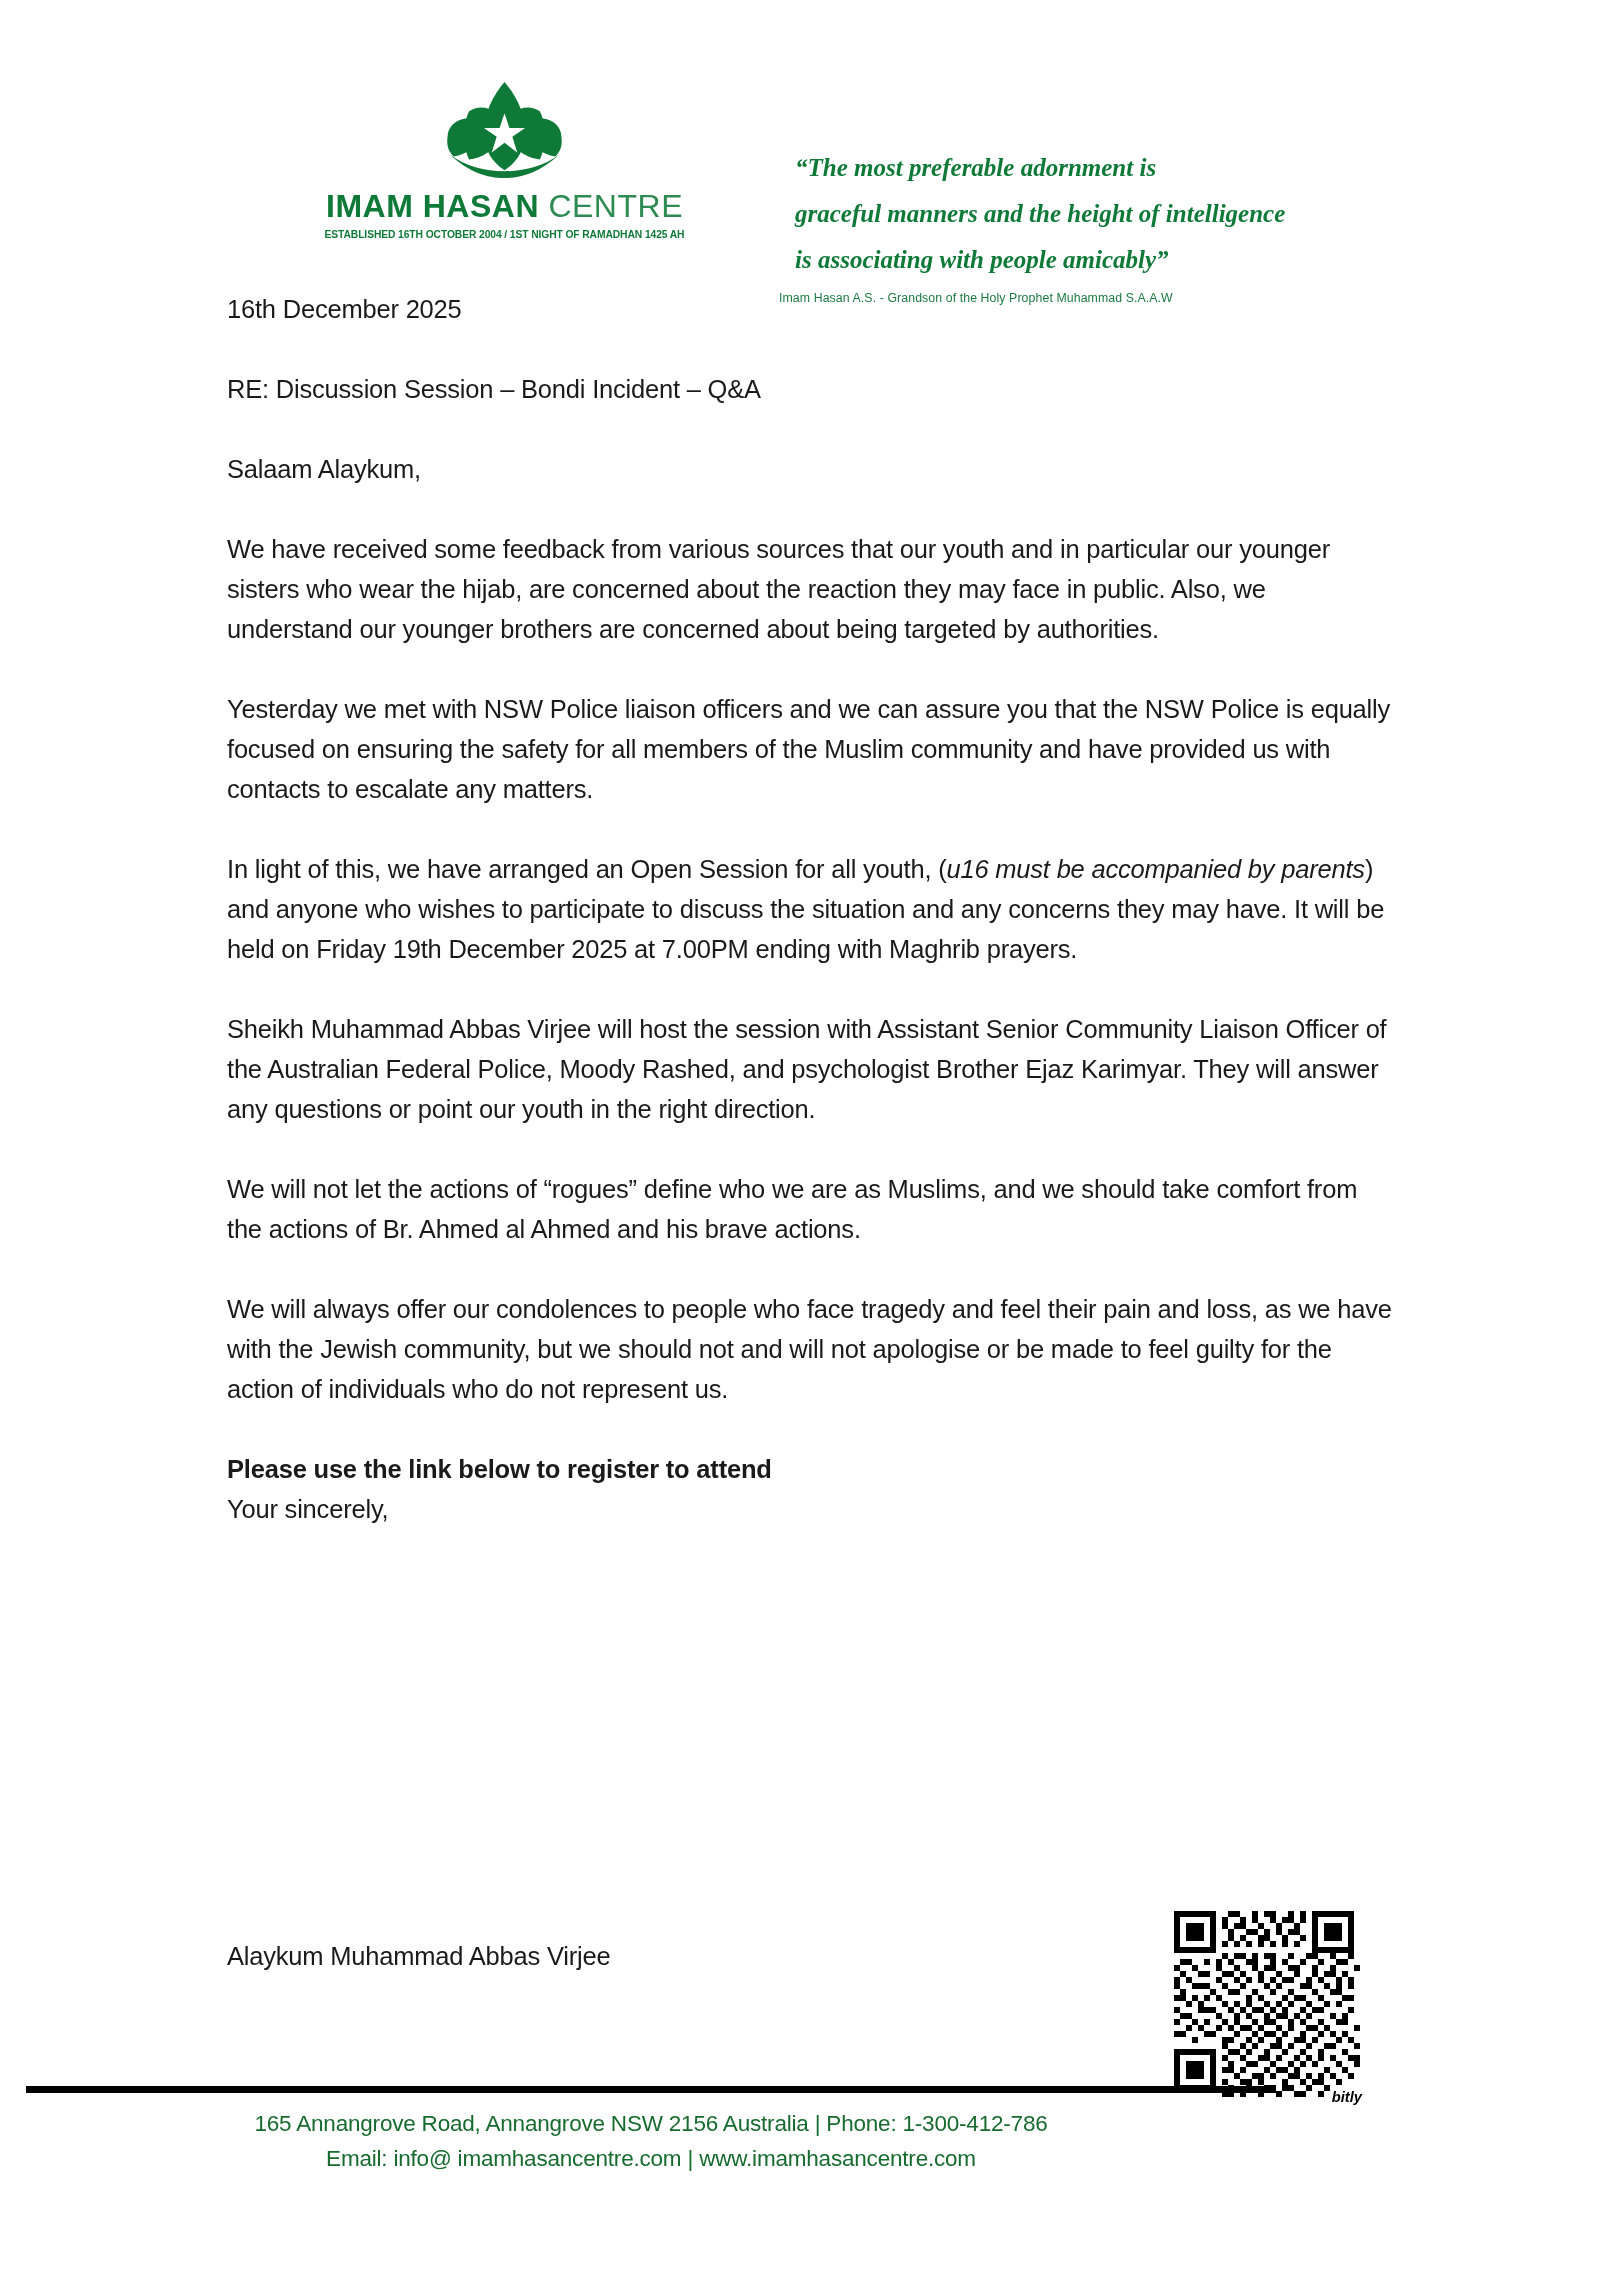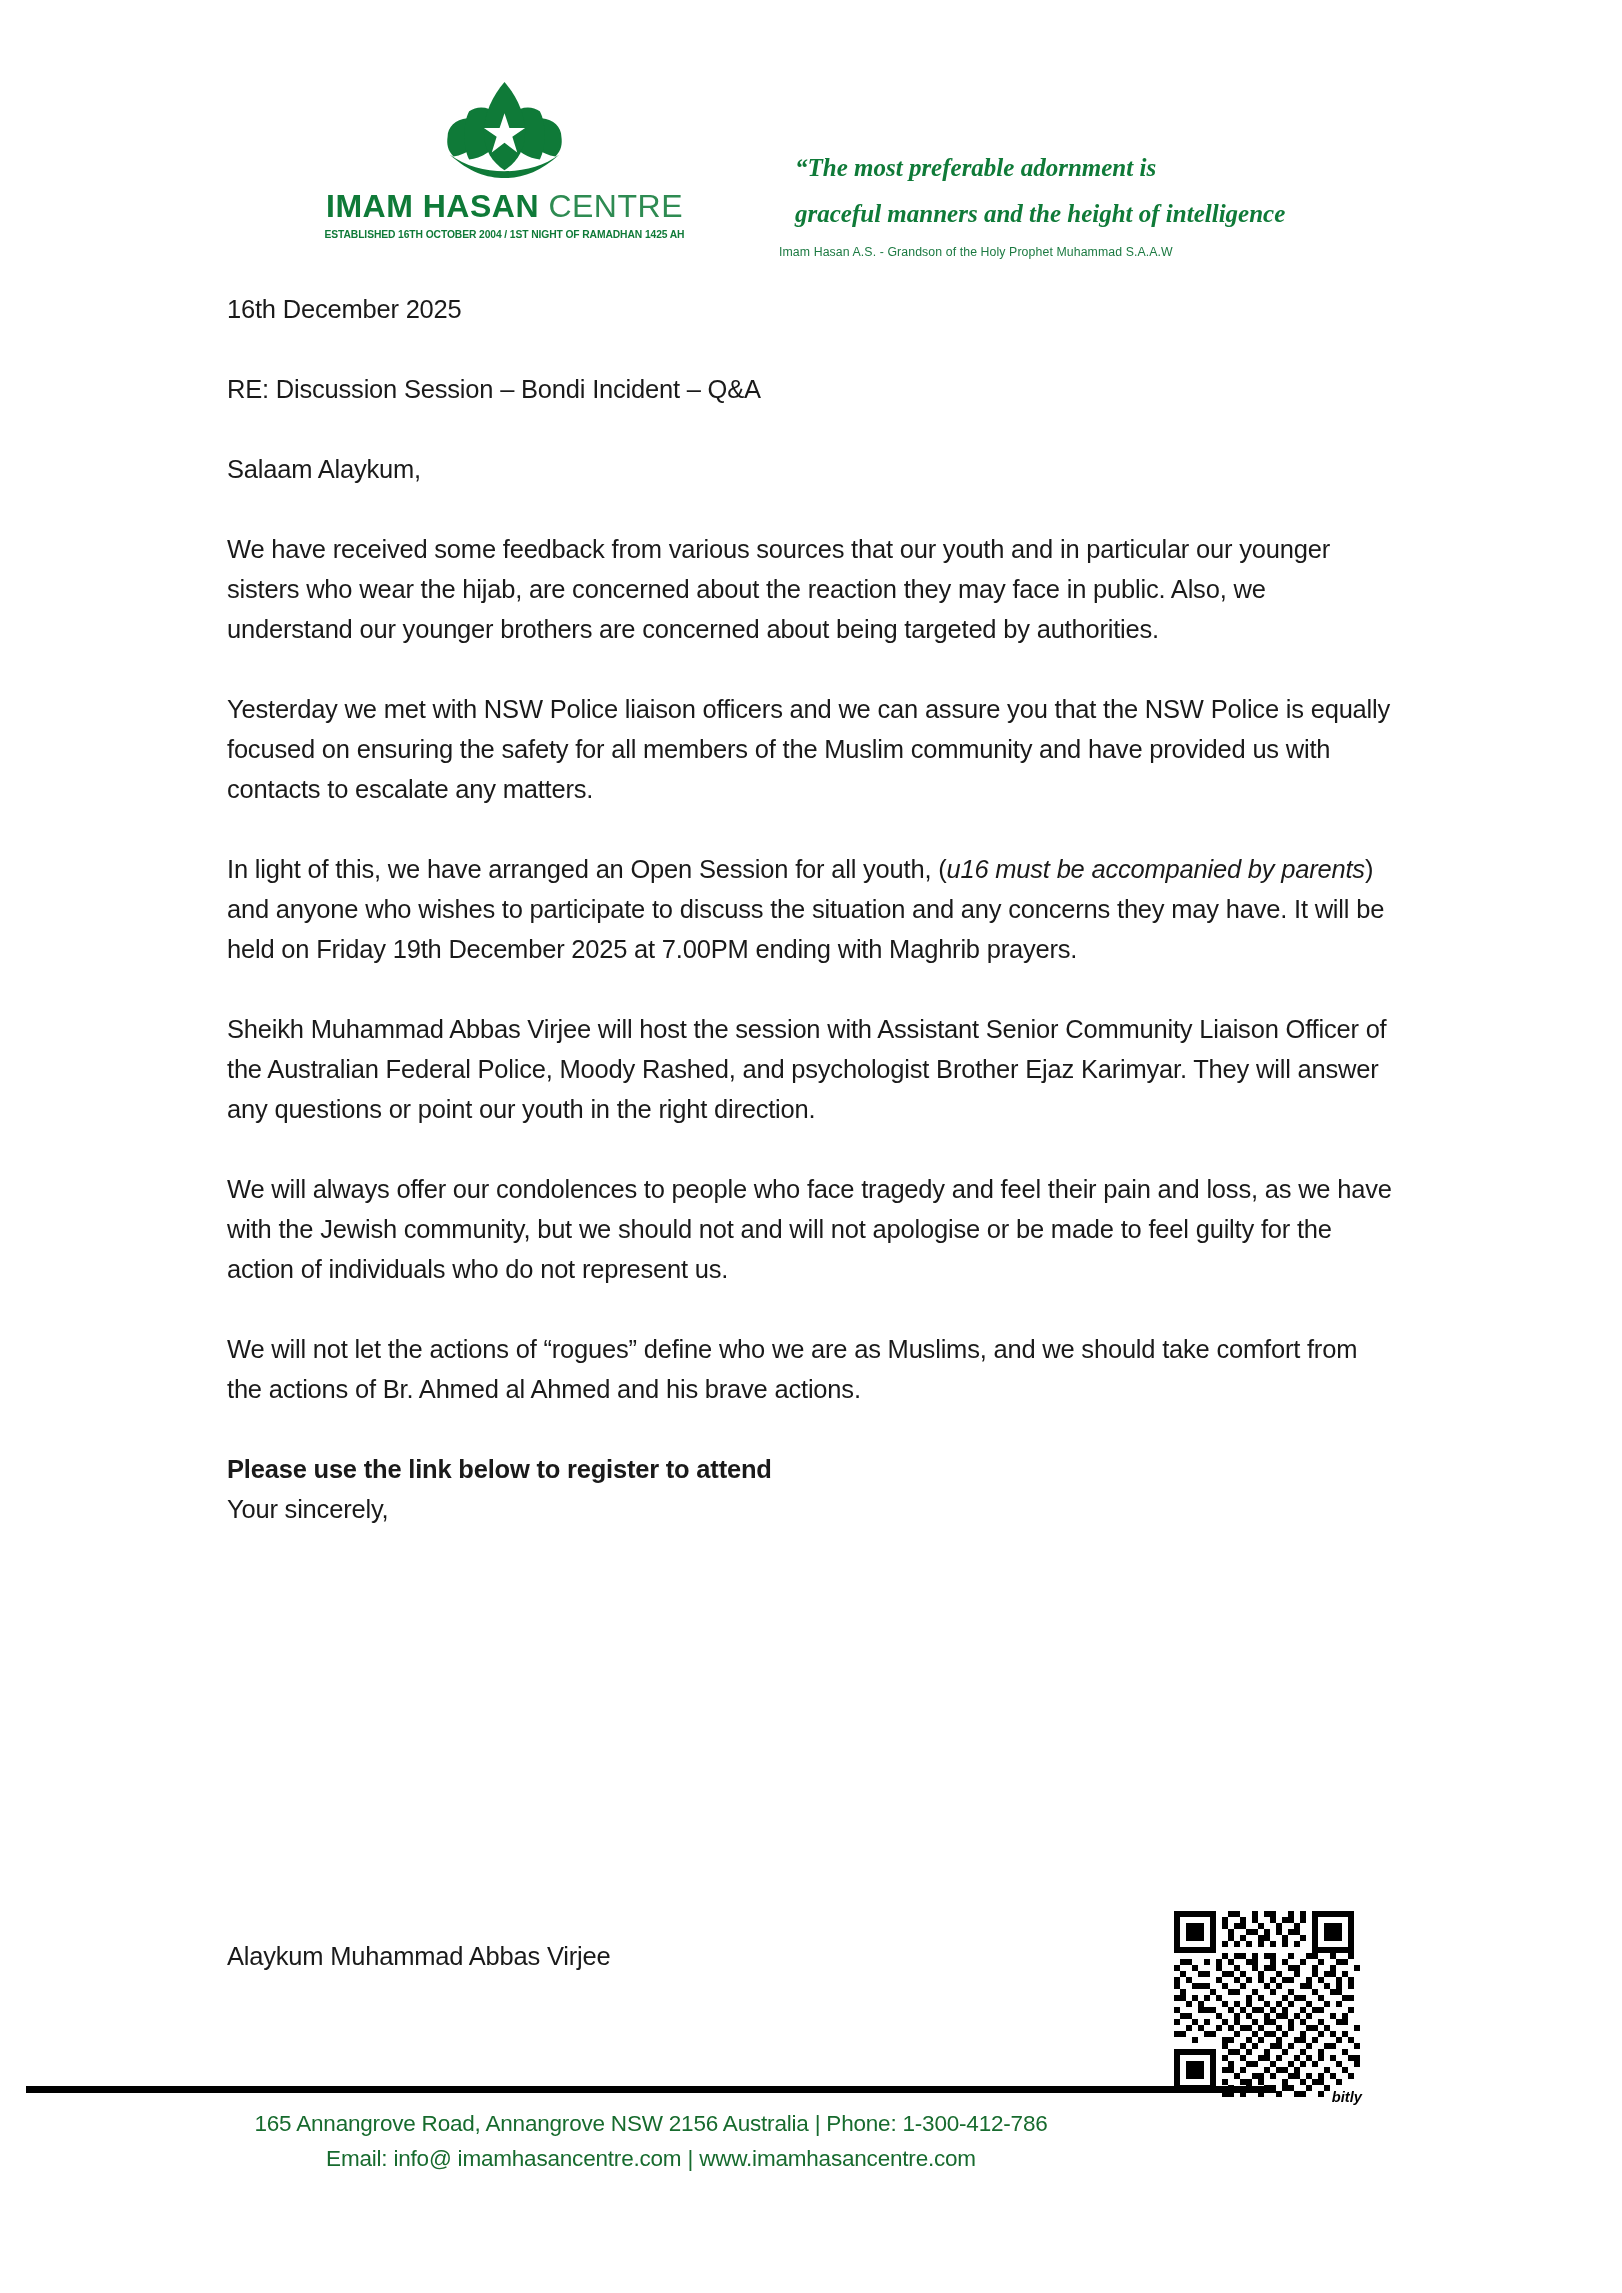--- a/index.html
+++ b/index.html
@@ -233,43 +233,44 @@
       <div class="logo-wordmark">
         <span class="bold-part">IMAM HASAN</span><span class="light-part"> CENTRE</span>
       </div>
 
       <div class="logo-established">ESTABLISHED 16TH OCTOBER 2004 / 1ST NIGHT OF RAMADHAN 1425 AH</div>
     </div>
 
     <div class="quote-block">
       <div class="quote-text">“The most preferable adornment is</div>
       <div class="quote-text">graceful manners and the height of intelligence</div>
+      <div class="quote-text">is associating with people amicably”</div>
       <div class="quote-attribution">Imam Hasan A.S. - Grandson of the Holy Prophet Muhammad S.A.A.W</div>
     </div>
   </div>
 
   <div class="letter-body">
 
     <p class="date-line">16th December 2025</p>
 
     <p class="subject-line">RE: Discussion Session – Bondi Incident – Q&amp;A</p>
 
     <p class="salutation">Salaam Alaykum,</p>
 
     <p>We have received  some feedback from various sources that our youth and in particular our younger sisters who wear the hijab, are concerned about the reaction they may face in public. Also, we understand our younger brothers are concerned about being targeted by authorities.</p>
 
     <p>Yesterday we met with NSW Police liaison officers and we can assure you that the NSW Police is equally focused on ensuring the safety for all members of the Muslim community and have provided us with contacts to escalate any matters.</p>
 
     <p><span>In light of this, we have arranged an Open Session for all youth, (</span><em class="inline-italic">u16 must be accompanied by parents</em><span>) and anyone who wishes to participate to discuss the situation and any concerns they may have. It will be held on Friday 19th December 2025 at 7.00PM ending with Maghrib prayers.</span></p>
 
     <p>Sheikh Muhammad Abbas Virjee will host the session with Assistant Senior Community Liaison Officer of the Australian Federal Police, Moody Rashed, and psychologist Brother Ejaz Karimyar. They will answer any questions or point our youth in the right direction.</p>
 
+    <p>We will not let the actions of “rogues” define who we are as Muslims, and we should take comfort from the actions of Br. Ahmed al Ahmed and his brave actions.</p>
+
     <p>We will always offer our condolences to people who face tragedy and feel their pain and loss, as we have with the Jewish community, but we should not and will not apologise or be made to feel guilty for the action of individuals who do not represent us.</p>
-
-    <p>We will not let the actions of “rogues” define who we are as Muslims, and we should take comfort from the actions of Br. Ahmed al Ahmed and his brave actions.</p>
 
     <p class="register-heading">Please use the link below to register to attend</p>
 
 
     <p class="sign-off">Your sincerely,</p>
   </div>
 
   <div class="signature-block">
     <div>Alaykum Muhammad Abbas Virjee</div>
   </div>

